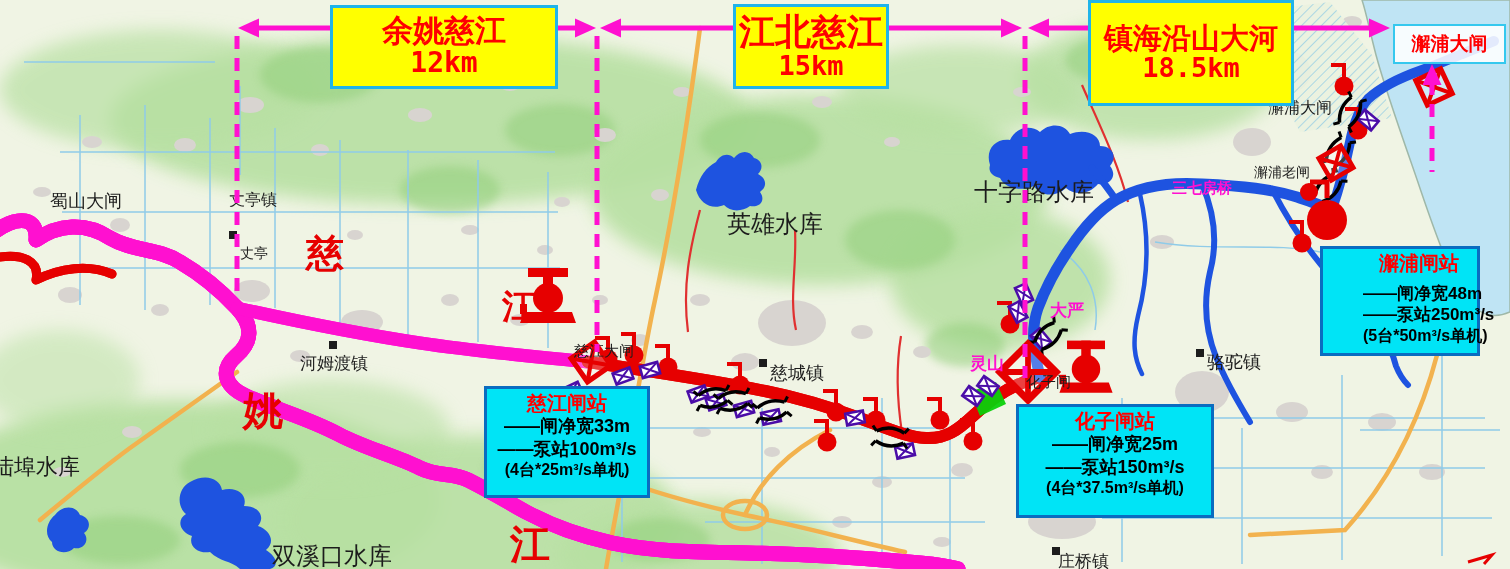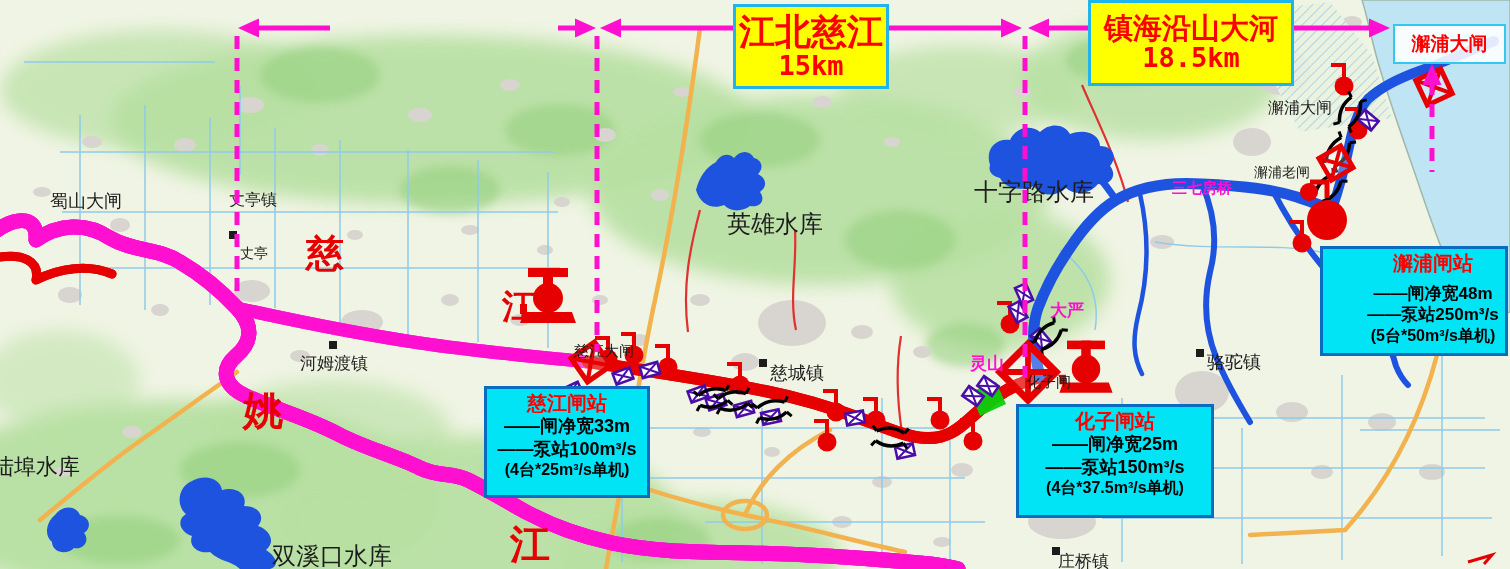--- a/index.html
+++ b/index.html
@@ -335,45 +335,49 @@
     <use href="#sym-arrow" transform="translate(238,28) rotate(180)"></use>
     <use href="#sym-arrow" transform="translate(596,28)"></use>
     <use href="#sym-arrow" transform="translate(600,28) rotate(180)"></use>
     <use href="#sym-arrow" transform="translate(1022,28)"></use>
     <use href="#sym-arrow" transform="translate(1028,28) rotate(180)"></use>
     <use href="#sym-arrow" transform="translate(1390,28)"></use>
     <use href="#sym-arrow" transform="translate(1432,64) rotate(-90)"></use>
   </g>
 </svg>
 
+<div class="kmbox" style="left:330px;top:5px;width:228px;height:84px;">
+  <div class="nm" style="font-size:31px;">余姚慈江</div>
+  <div class="ln" style="font-size:28px;">12km</div>
+</div>
 <div class="kmbox" style="left:733px;top:4px;width:156px;height:85px;">
   <div class="nm" style="font-size:36px;">江北慈江</div>
   <div class="ln" style="font-size:27px;">15km</div>
 </div>
-<div class="kmbox" style="left:1088px;top:0px;width:206px;height:86px;">
+<div class="kmbox" style="left:1088px;top:0px;width:206px;height:106px;">
   <div class="nm" style="font-size:29px;">镇海沿山大河</div>
   <div class="ln" style="font-size:27px;">18.5km</div>
 </div>
 
 <div class="corner" style="left:1393px;top:24px;width:113px;height:40px;">
   <span>澥浦大闸</span>
 </div>
 
 <div class="stbox" style="left:484px;top:386px;width:166px;height:112px;">
   <div class="ttl">慈江闸站</div>
   <div class="ln">——闸净宽33m</div>
   <div class="ln">——泵站100m³/s</div>
   <div class="ln ln3">(4台*25m³/s单机)</div>
 </div>
 <div class="stbox" style="left:1016px;top:404px;width:198px;height:114px;">
   <div class="ttl">化子闸站</div>
   <div class="ln">——闸净宽25m</div>
   <div class="ln">——泵站150m³/s</div>
   <div class="ln ln3">(4台*37.5m³/s单机)</div>
 </div>
-<div class="stbox" style="left:1320px;top:246px;width:188px;height:110px;padding-left:40px;">
+<div class="stbox" style="left:1320px;top:246px;width:160px;height:110px;padding-left:40px;">
   <div class="ttl">澥浦闸站</div>
   <div class="ln" style="font-size:17px;margin-top:8px;">——闸净宽48m</div>
   <div class="ln" style="font-size:17px;">——泵站250m³/s</div>
   <div class="ln ln3">(5台*50m³/s单机)</div>
 </div>
 
 </div>
 
 </body></html>

